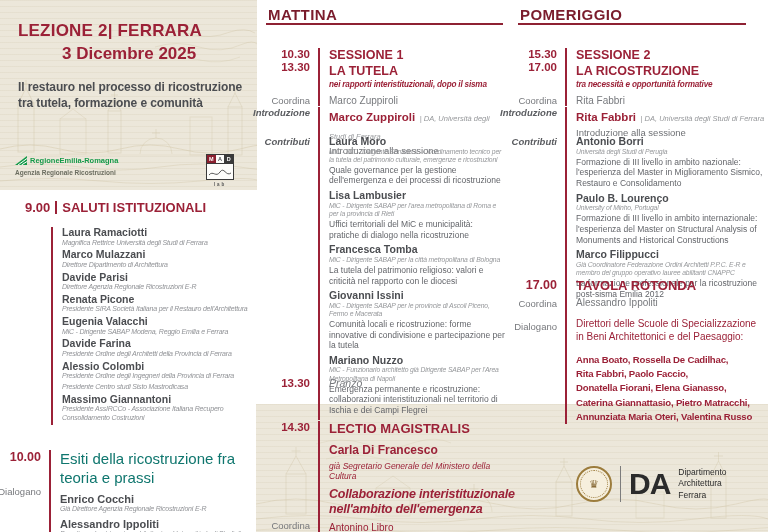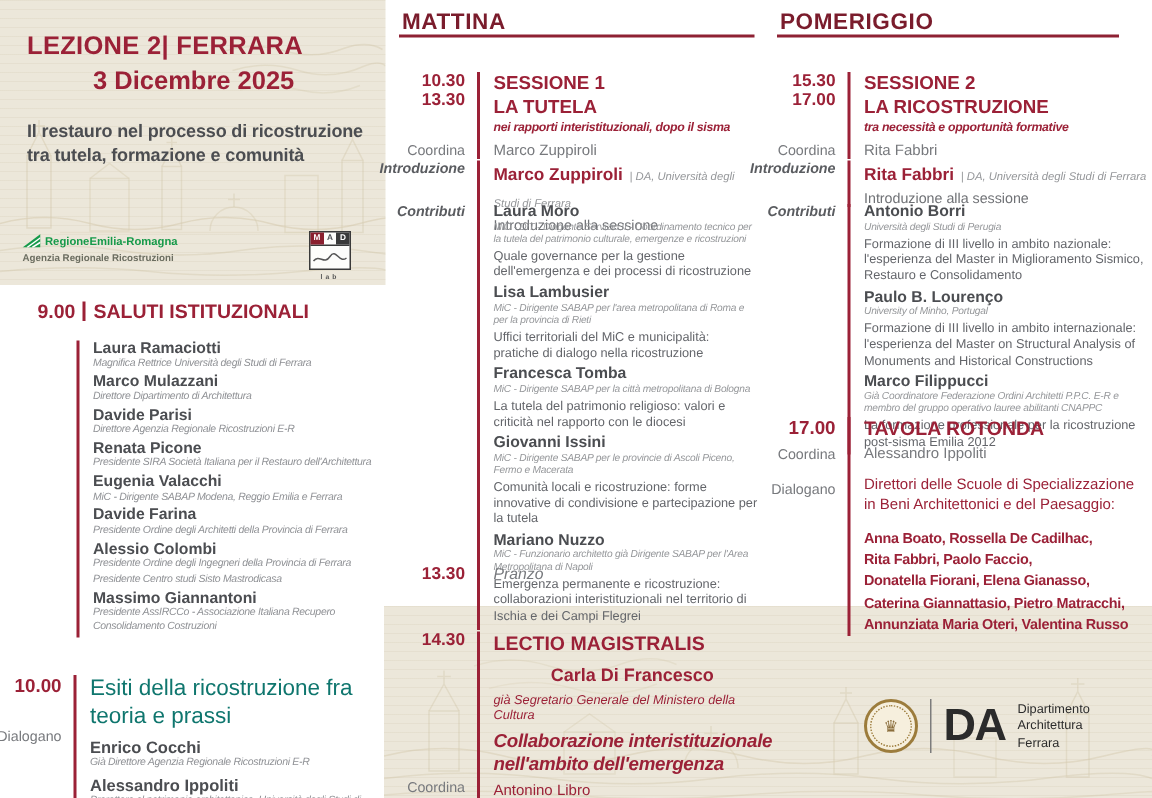--- a/index.html
+++ b/index.html
@@ -66,21 +66,21 @@
           padding-left:9px;box-sizing:content-box;}
   .person{margin-bottom:2px;}
   .pname{font-size:10.5px;font-weight:bold;color:#4b4d51;line-height:1.1;}
   .prole{font-size:7px;font-style:italic;color:#909296;line-height:1.25;letter-spacing:-.2px;}
   .esiti-title{font-size:15px;font-weight:normal;color:#0f766e;line-height:1.25;}
   .esiti .pname{font-size:11px;}
   .esiti .person{margin-top:5px;}
 
   
   .lectio-title{font-size:13px;font-weight:bold;color:#9b2137;}
-  .lectio-speaker{font-size:12px;font-weight:bold;color:#9b2137;margin-top:7px;text-align:center;}
+  .lectio-speaker{font-size:12px;font-weight:bold;color:#9b2137;margin-top:7px;}
   .lectio-role{font-size:8.5px;font-style:italic;color:#9b2137;margin-top:4px;}
   .lectio-talk{font-size:12.5px;font-weight:bold;font-style:italic;color:#9b2137;line-height:1.2;
                margin-top:6px;white-space:pre;letter-spacing:-.2px;}
   .lectio-coord{font-size:10px;color:#9b2137;margin-top:5px;}
   .lectio-coord-aff{font-size:9px;font-style:italic;color:#9b2137;}
 
   
   .tav-title{font-size:13px;font-weight:bold;color:#9b2137;}
   .tav-coord{font-size:10px;color:#77797d;margin-top:4px;}
   .tav-desc{font-size:10px;color:#9b2137;line-height:1.3;margin-top:9px;}

